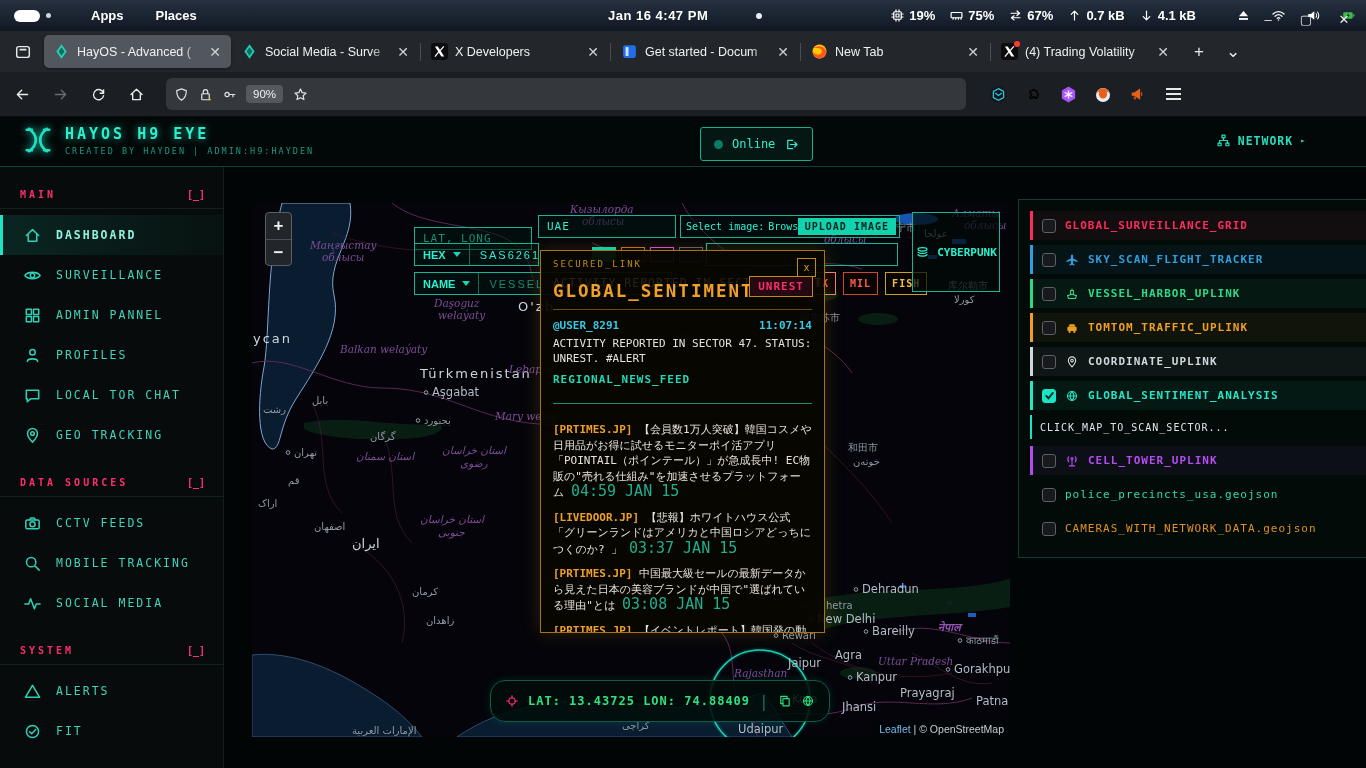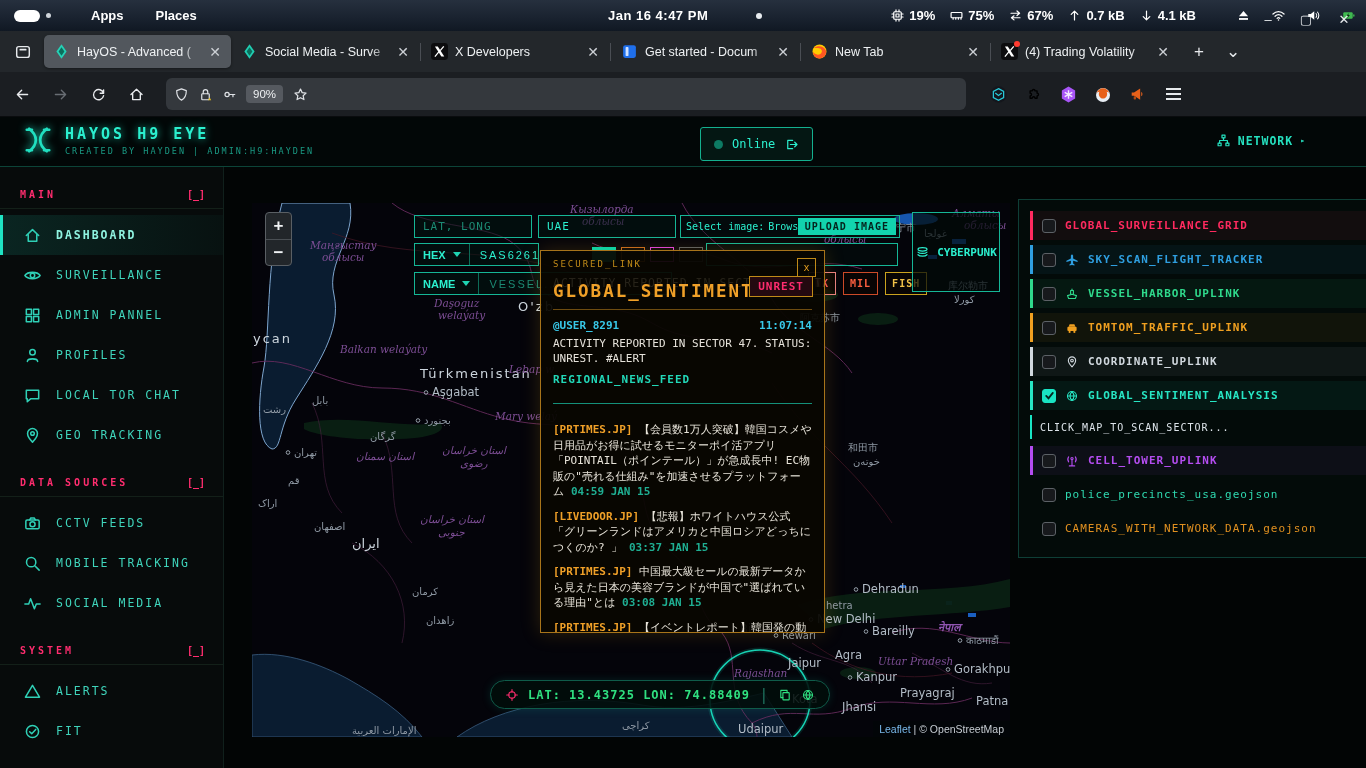--- a/index.html
+++ b/index.html
@@ -104,21 +104,21 @@
 .selbox .ph{color:#1c8a74;letter-spacing:2px}
 .swatches{position:absolute;left:340px;top:44px;display:flex;gap:5px}
 .sw{width:24px;height:15px;border:1px solid;background:rgba(0,0,0,.4);cursor:pointer}
 .longinput{position:absolute;left:454px;top:40px;width:192px;height:23px;border:1px solid #15b696;background:rgba(2,22,17,.3)}
 .filters{position:absolute;left:556px;top:69px;display:flex;gap:7px}
 .fbtn{height:23px;padding:0 6px;border:1px solid;background:rgba(10,4,2,.7);font-family:"DejaVu Sans Mono",monospace;font-size:10px;font-weight:bold;letter-spacing:1px;display:flex;align-items:center;cursor:pointer}
 .stylebox{position:absolute;left:660px;top:9px;width:88px;height:80px;border:1px solid #15b696;background:rgba(2,10,8,.72);display:flex;align-items:center;justify-content:center;gap:7px;color:#2bf0cf;font-family:"DejaVu Sans Mono",monospace;font-size:11px;font-weight:bold;cursor:pointer}
 .stylebox svg{width:15px;height:15px}
 
 
-.coords{position:absolute;left:238px;top:477px;height:29px;background:rgba(1,14,10,.88);border:1px solid #0f5c4a;border-radius:15px;display:flex;align-items:center;gap:9px;padding:0 14px;font-family:"DejaVu Sans Mono",monospace;box-shadow:0 0 10px rgba(20,200,160,.15)}
+.coords{position:absolute;left:238px;top:477px;height:42px;background:rgba(1,14,10,.88);border:1px solid #0f5c4a;border-radius:15px;display:flex;align-items:center;gap:9px;padding:0 14px;font-family:"DejaVu Sans Mono",monospace;box-shadow:0 0 10px rgba(20,200,160,.15)}
 .coords .tgt{color:#ff2d6f}
 .coords .tgt svg,.coords .act svg{width:14px;height:14px}
 .coords .val{color:#2fe080;font-size:12px;font-weight:bold;letter-spacing:1px}
 .coords .bar{color:#1c6e5a}
 .coords .act{color:#2fe080;cursor:pointer}
 
 
 .attrib{position:absolute;right:0;bottom:0;background:rgba(2,6,8,.8);color:#c6ccd2;font-size:10.5px;padding:2px 6px}
 .attrib .lf{color:#79b8ea}
 
@@ -128,21 +128,21 @@
 .m-close{position:absolute;right:8px;top:7px;width:19px;height:19px;border:1px solid #c08a18;color:#e8a020;font-size:10px;display:flex;align-items:center;justify-content:center;cursor:pointer}
 .m-ghost{position:absolute;left:12px;top:25px;color:rgba(190,178,150,.17);font-size:11.5px;letter-spacing:1px;white-space:nowrap}
 .m-title{margin-top:12px;color:#f0a028;font-size:17.5px;font-weight:bold;letter-spacing:2px}
 .m-unrest{position:absolute;right:11px;top:25px;border:1px solid #c08a18;background:#240910;color:#ff2d6f;font-size:11px;font-weight:bold;letter-spacing:1px;padding:3px 8px}
 .m-hr{height:1px;background:#6e4c10;margin:8px 0 9px}
 .m-userrow{display:flex;justify-content:space-between;color:#38c8e8;font-size:11px;font-weight:bold}
 .m-alert{color:#e6e2da;font-size:11px;line-height:15px;max-height:27px;overflow:hidden;margin-top:4px}
 .m-feedhead{color:#22d8b8;font-size:11px;font-weight:bold;letter-spacing:1px;border-bottom:1px solid #14907a;padding-bottom:17px;margin:10px 0 18px}
 .news-item{margin-top:9px;font-size:11px;line-height:15.5px;color:#e8e4da}
 .news-item .src{color:#f0a028;font-weight:bold}
-.news-item .tm{color:#1fae92;font-size:11px;font-weight:bold}
+.news-item .tm{color:#1fae92;font-size:15px;font-weight:normal}
 
 
 .layers-panel{position:absolute;left:1018px;top:32px;width:390px;height:359px;border:1px solid #0e3f36;background:#030b09;padding:11px 11px;overflow:hidden}
 .lay-row{height:29px;margin-bottom:5px;display:flex;align-items:center;gap:9px;border-left:3px solid;padding-left:9px;font-family:"DejaVu Sans Mono",monospace;font-size:11px;font-weight:bold;letter-spacing:1px;cursor:pointer}
 .lay-row .icn svg{width:14px;height:14px}
 .cb{width:14px;height:14px;border:1px solid #5c6166;background:#17191c;border-radius:3px;flex:none;display:flex;align-items:center;justify-content:center;cursor:pointer}
 .cb.on{background:#19e5c4;border-color:#19e5c4}
 .cb svg{width:11px;height:11px}
 .lay-note{height:24px;margin:2px 0 7px;display:flex;align-items:center;border-left:2px solid #19e5c4;padding-left:8px;color:#dde4ea;font-family:"DejaVu Sans Mono",monospace;font-size:10px;letter-spacing:1px}
 .lay-row.plain{border-left-color:transparent;font-weight:normal}
@@ -670,21 +670,21 @@
           <text x="370" y="526" class="mlb-ar">كراچى</text>
           <text x="100" y="531" class="mlb-ar">الإمارات العربية</text>
         </g>
     </svg>
 
     <div class="zoomctl">
       <div class="zbtn">+</div>
       <div class="zbtn">−</div>
     </div>
 
-    <input class="tl-input" style="position: absolute; left: 162px; top: 12px; width: 118px;" placeholder="LAT, LONG">
+    <input class="tl-input" style="position: absolute; left: 162px; top: 24px; width: 118px;" placeholder="LAT, LONG">
     <input class="tl-input" style="position: absolute; left: 286px; top: 12px; width: 138px;" value="UAE">
     <div class="filebox">
       <span>Select image:</span>
         <span>Browse…</span>
         <span>No f…ed.</span>
       <span class="upload-btn">UPLOAD IMAGE</span>
     </div>
 
     <div class="selbox" style="position:absolute;left:162px;top:40px;width:125px">
       <span class="sel">

